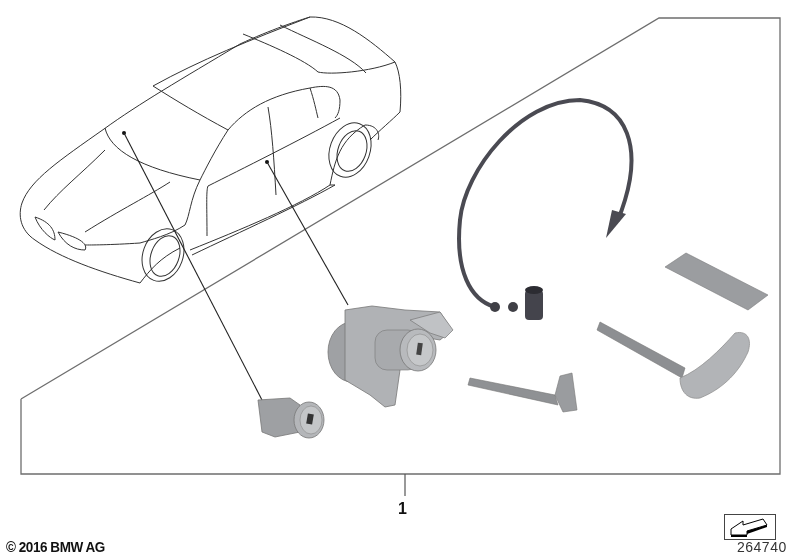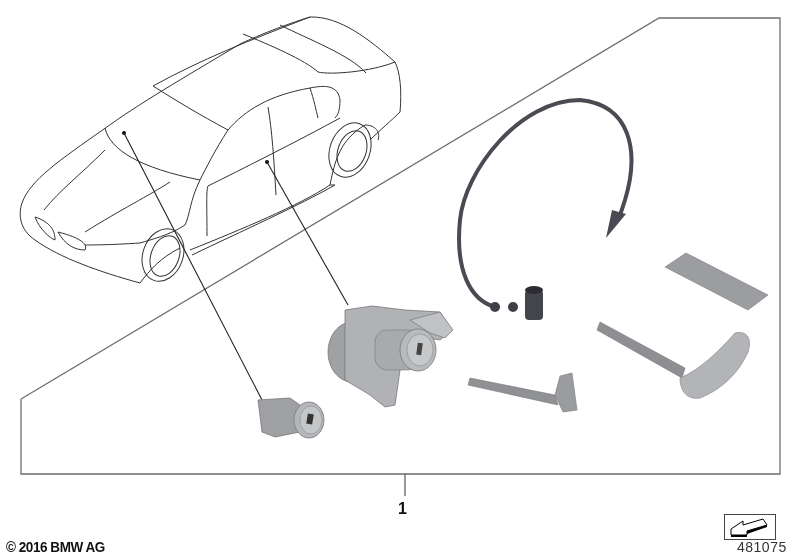--- a/index.html
+++ b/index.html
@@ -98,13 +98,13 @@
 <div class="copyright">© 2016 BMW AG</div>
 <div class="ref-label">1</div>
 
 <div class="nav-icon">
   <svg width="50" height="24" viewBox="0 0 50 24">
     <polygon points="6,14 18,6 18,10 38,4 42,10 22,16 22,20 6,20" fill="#fff" stroke="#000" stroke-width="1"></polygon>
     <polygon points="6,20 22,20 22,22 6,22" fill="#000"></polygon>
     <polygon points="22,16 42,10 42,12 22,19" fill="#000"></polygon>
   </svg>
 </div>
-<div class="diagram-number">481075</div>
+<div class="diagram-number">264740</div>
 
 </body></html>

